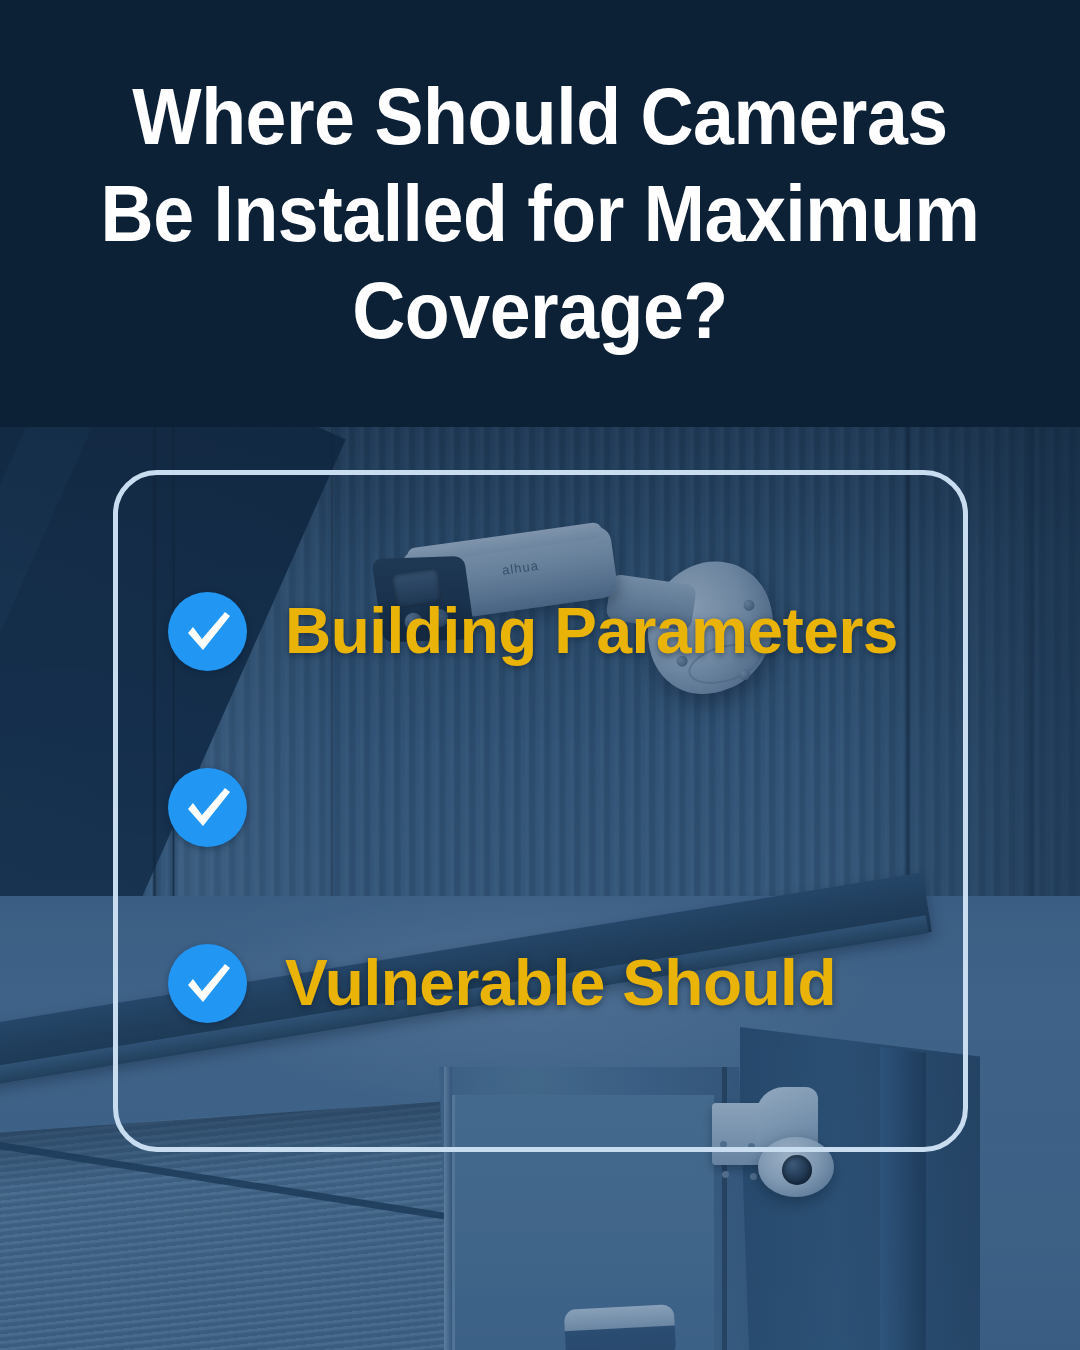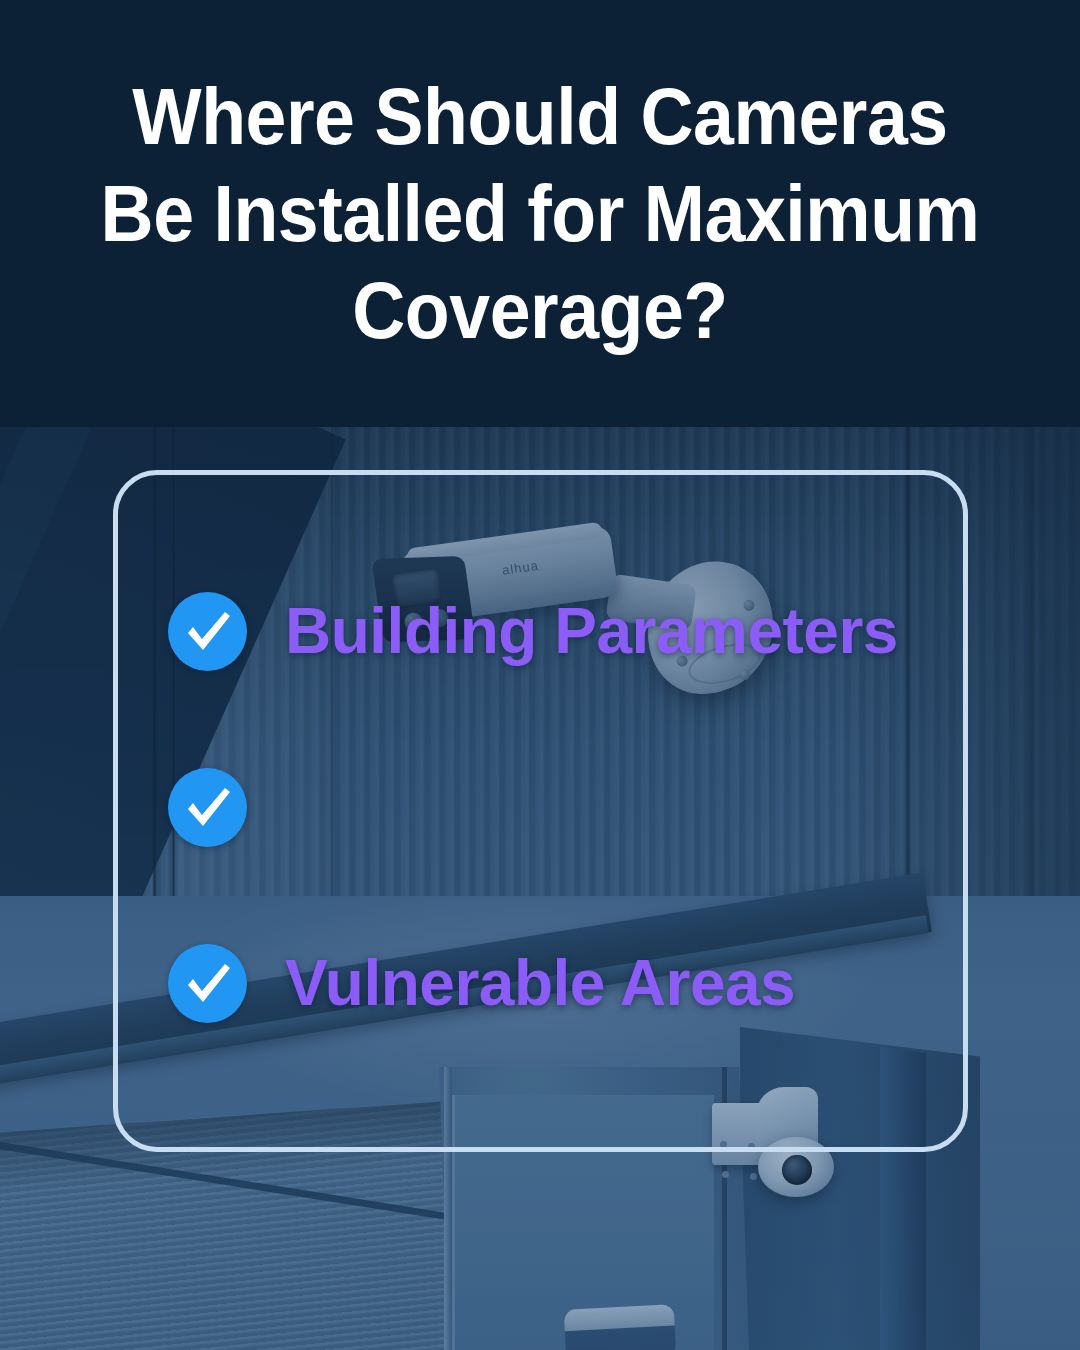--- a/index.html
+++ b/index.html
@@ -379,21 +379,21 @@
     flex:0 0 auto;
     width:79px; height:79px;
     border-radius:50%;
     background:#2196f3;
     box-shadow:0 2px 6px rgba(7,24,42,.35);
   }
   .check-circle svg { position:absolute; left:0; top:0; }
 
   .check-label {
     margin-left:38px;
-    color:#8b5cf6;
+    color:#eab308;
     font-family:"Liberation Sans", sans-serif;
     font-weight:bold;
     font-size:64px;
     line-height:74px;
     letter-spacing:-0.5px;
     white-space:nowrap;
     text-shadow:0 2px 7px rgba(10,28,48,.55);
   }
 </style>
 </head>
@@ -497,18 +497,18 @@
         </svg>
       </span>
     </div>
 
     <div class="check-row">
       <span class="check-circle">
         <svg width="79" height="79" viewBox="0 0 79 79">
           <path d="M20 41 L25 35 L34 47 L57 20 L62 24 L35 58 Z" fill="#ffffff"></path>
         </svg>
       </span>
-      <span class="check-label">Vulnerable Areas</span>
+      <span class="check-label">Vulnerable Should</span>
     </div>
 
   </div>
 
 </div>
 
 </body></html>

